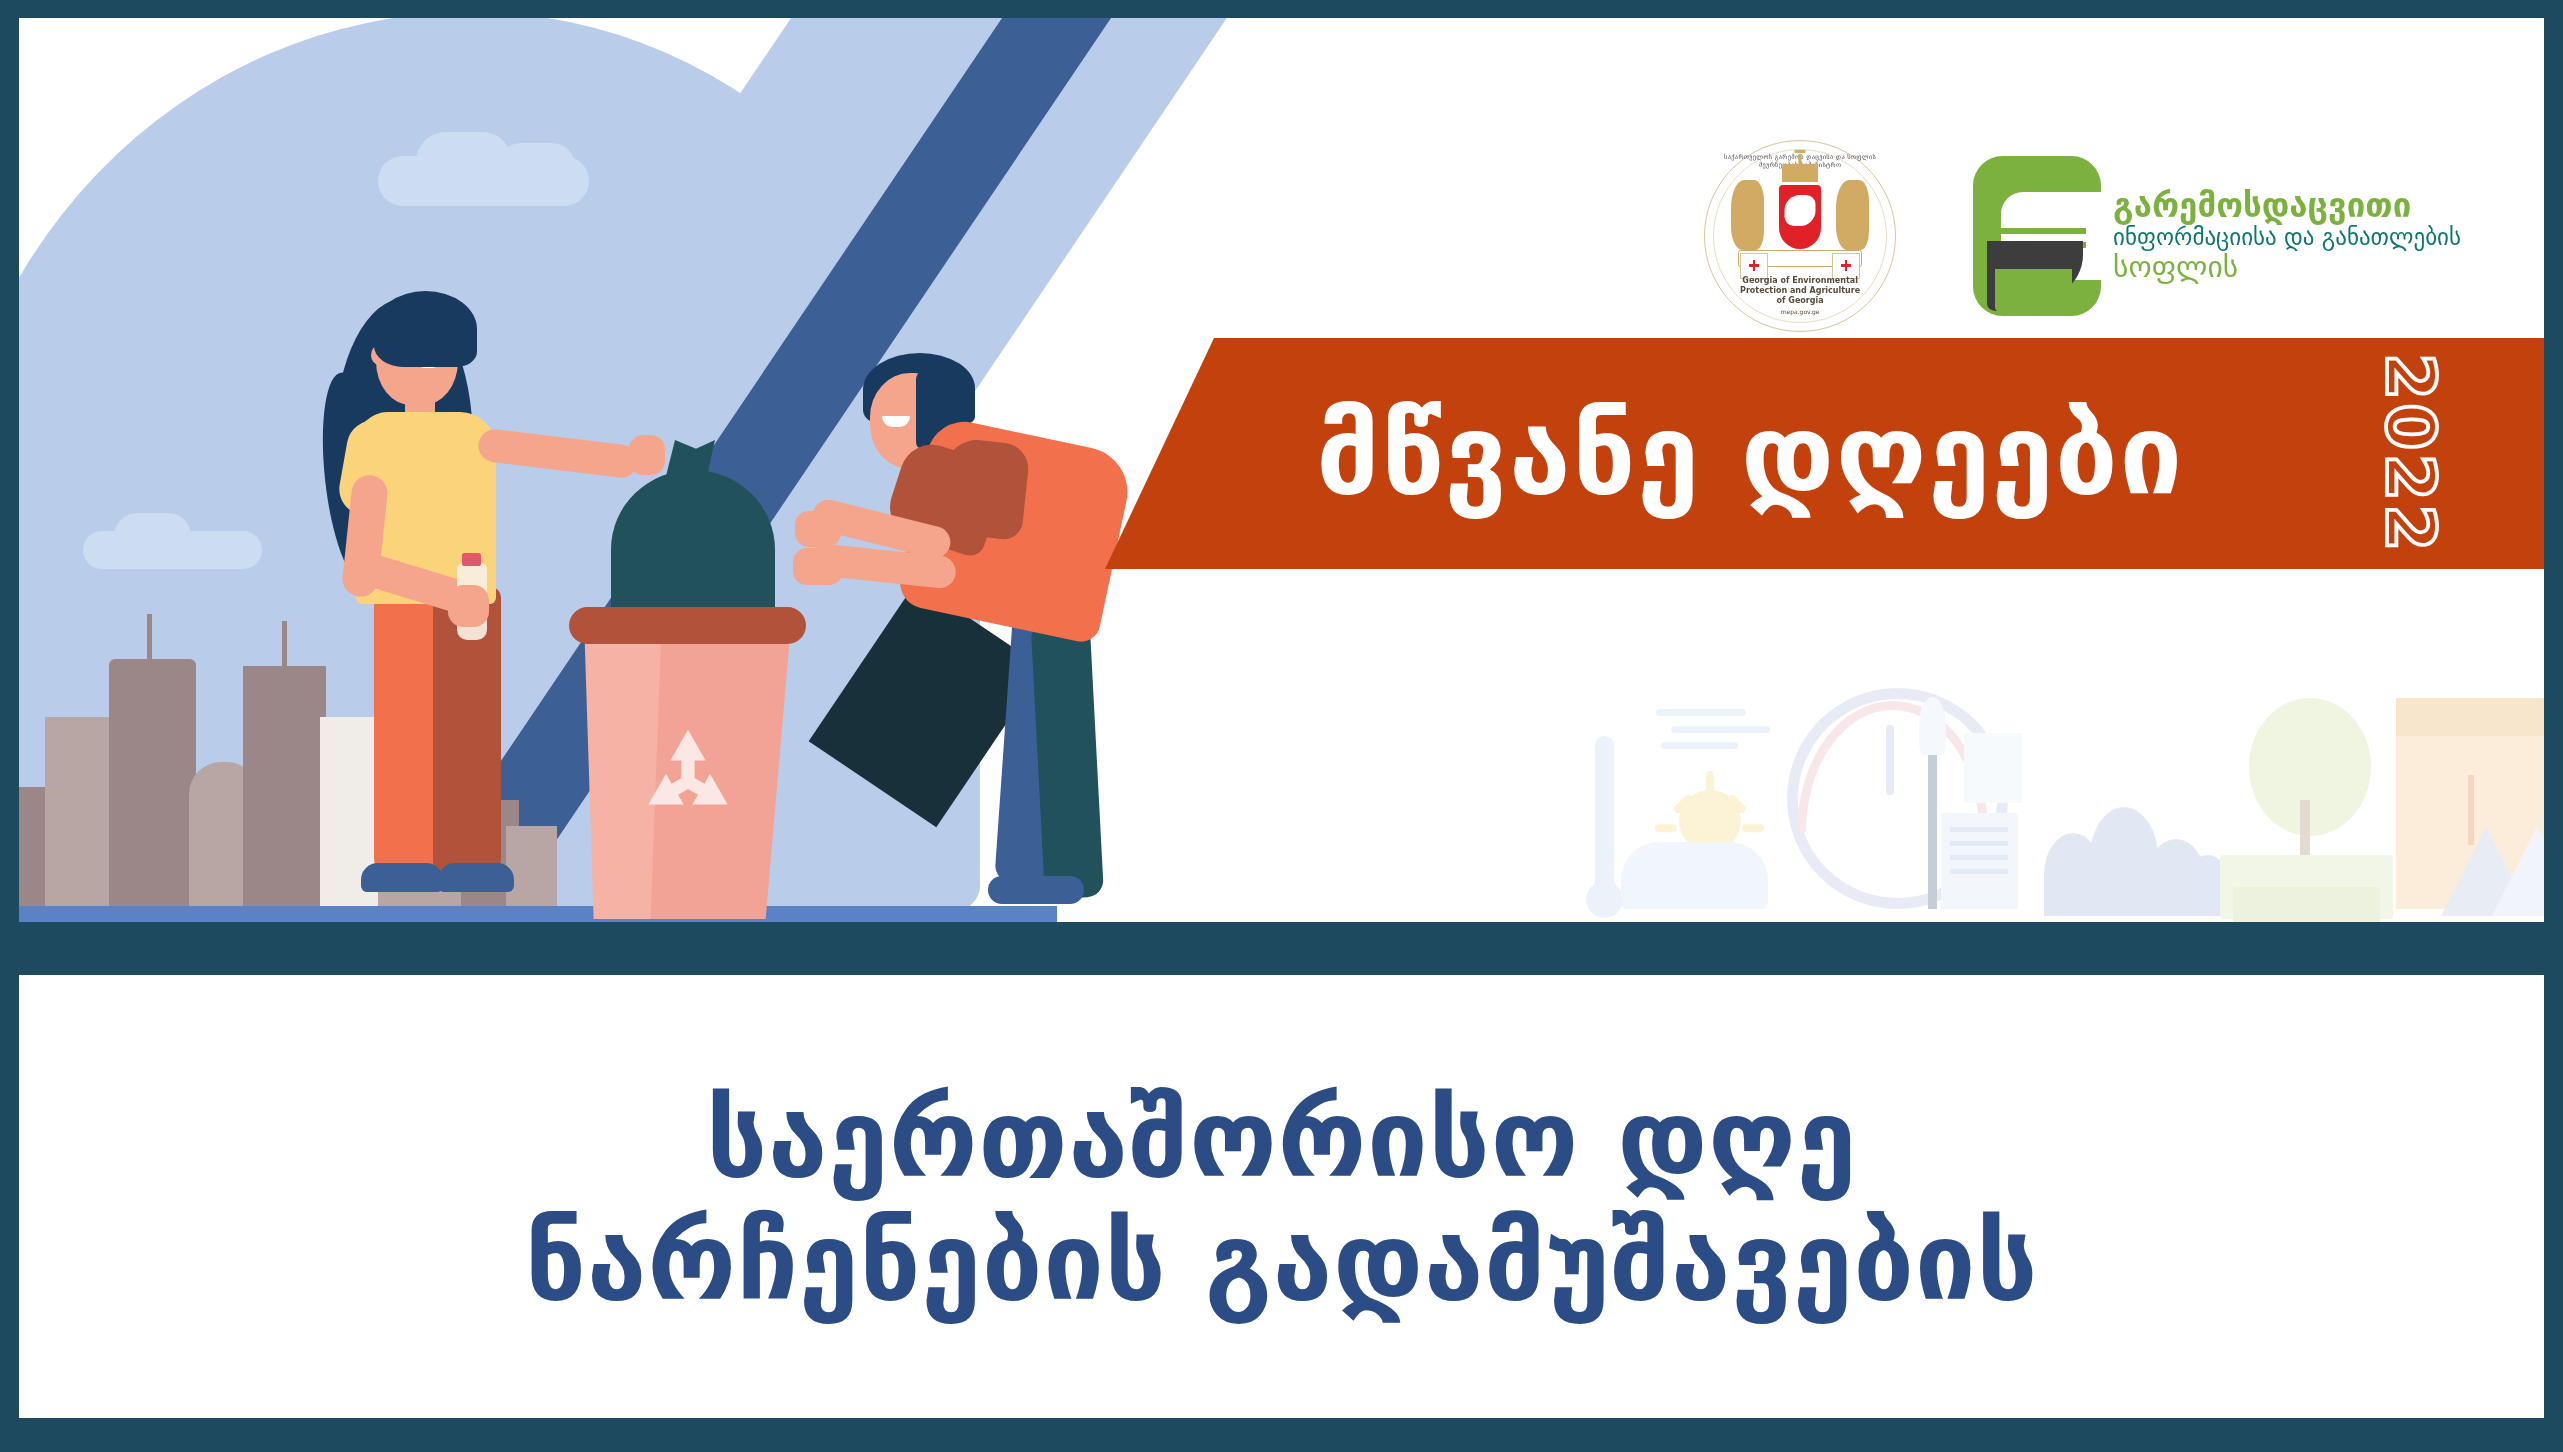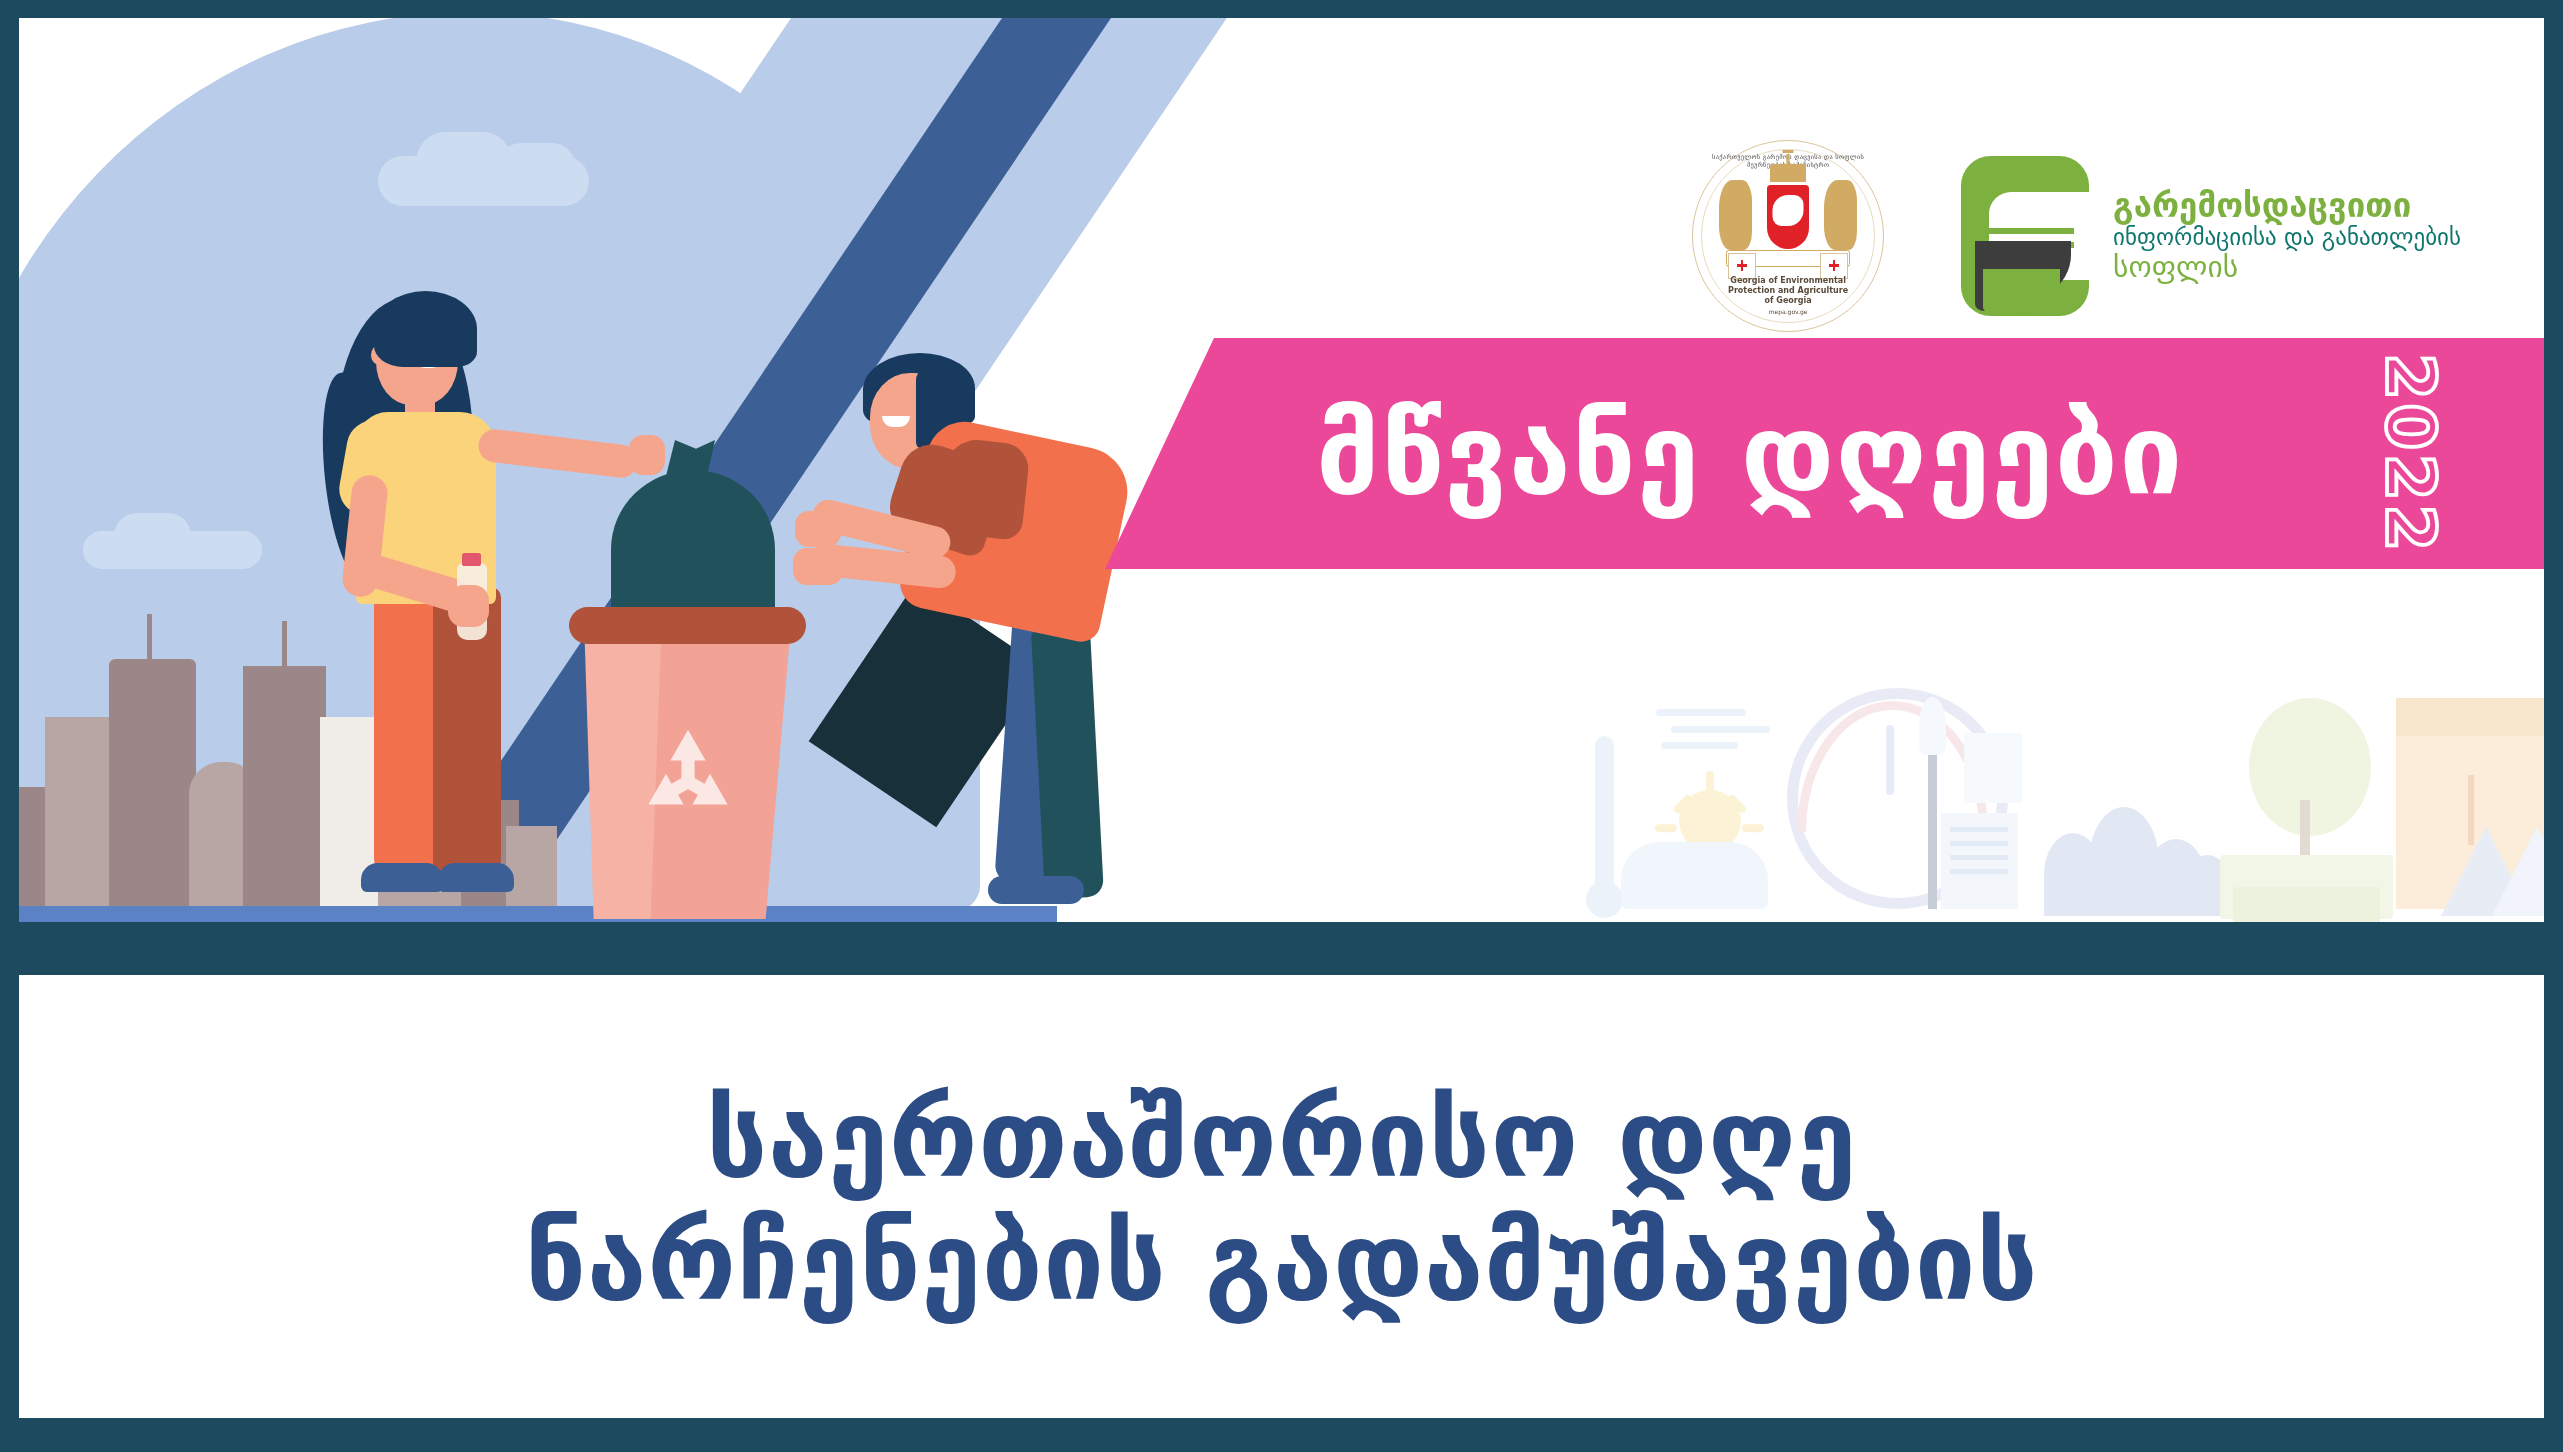--- a/index.html
+++ b/index.html
@@ -153,21 +153,21 @@
   .m-leg1{position:absolute;left:242px;top:249px;width:70px;height:282px;background:#3c5f96;
      border-radius:6.4px 13px 16.7px 16.7px;transform:rotate(4deg);}
   .m-leg2{position:absolute;left:276px;top:276px;width:59px;height:269px;background:#21515a;
      border-radius:6.4px 13px 16.7px 16.7px;transform:rotate(-3deg);}
   .m-shoe{position:absolute;left:226px;top:523px;width:96px;height:28px;background:#3c5f96;border-radius:15.4px;}
 
   
   .green-banner{
     position:absolute;
     left:1086px;top:320px;width:1439px;height:231px;
-    background:#ec4899;
+    background:#c2410c;
     clip-path:polygon(109px 0, 100% 0, 100% 100%, 0 100%);
     display:flex;align-items:center;
   }
   .banner-title{
     position:absolute;left:211px;top:50%;transform:translateY(-50%);
     color:#ffffff;font-size:112px;font-weight:bold;letter-spacing:1.3px;line-height:1;
     white-space:nowrap;font-family:"DejaVu Sans","Liberation Sans",sans-serif;
   }
   .banner-year{
     position:absolute;right:33px;top:50%;
@@ -229,21 +229,21 @@
   .emblem-cross{position:absolute;width:10.3px;height:10.3px;}
   .emblem-cross:before,.emblem-cross:after{content:"";position:absolute;background:#e02127;}
   .emblem-cross:before{left:3.8px;top:0;width:2.6px;height:10.3px;}
   .emblem-cross:after{left:0;top:3.8px;width:10.3px;height:2.6px;}
   .emblem-ka-top{position:absolute;left:0;right:0;top:13px;text-align:center;
      font-size:6.4px;color:#4a4a4a;letter-spacing:0.3px;}
   .emblem-en{position:absolute;left:0;right:0;top:136px;text-align:center;
      font-size:8px;line-height:1.25;color:#5a4a3a;font-weight:bold;}
   .emblem-url{position:absolute;left:0;right:0;top:168px;text-align:center;font-size:6px;color:#5a4a3a;}
 
-  .eiec{display:flex;align-items:center;gap:24px;}
+  .eiec{display:flex;align-items:center;gap:12px;}
   .eiec-mark{position:relative;width:128px;height:160px;}
   .eiec-c{position:absolute;left:0;top:0;width:128px;height:160px;background:#7db13f;
      border-radius:29.5px;}
   .eiec-c-hole{position:absolute;left:28px;top:36px;width:100px;height:88px;background:#ffffff;
      border-radius:22px 0 0 22px;}
   .eiec-bar{position:absolute;left:28px;background:#7db13f;height:6.4px;width:85px;}
   .eiec-leaf-dark{position:absolute;left:14px;top:85px;width:96px;height:70px;background:#3d3d3d;
      border-radius:0 0 80% 10%;}
   .eiec-leaf-green{position:absolute;left:22px;top:113px;width:77px;height:46px;background:#7db13f;
      border-radius:0 0 70% 18%;}

